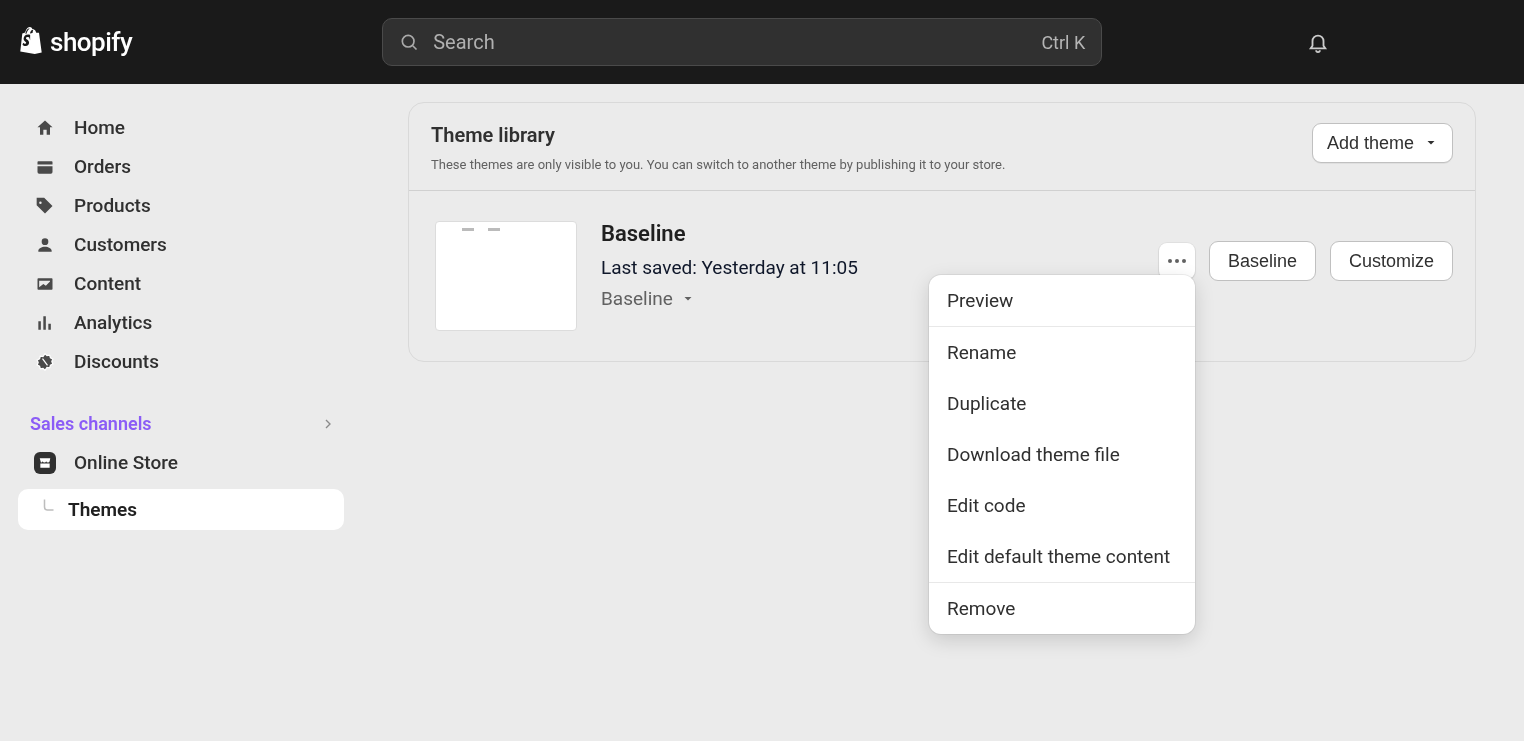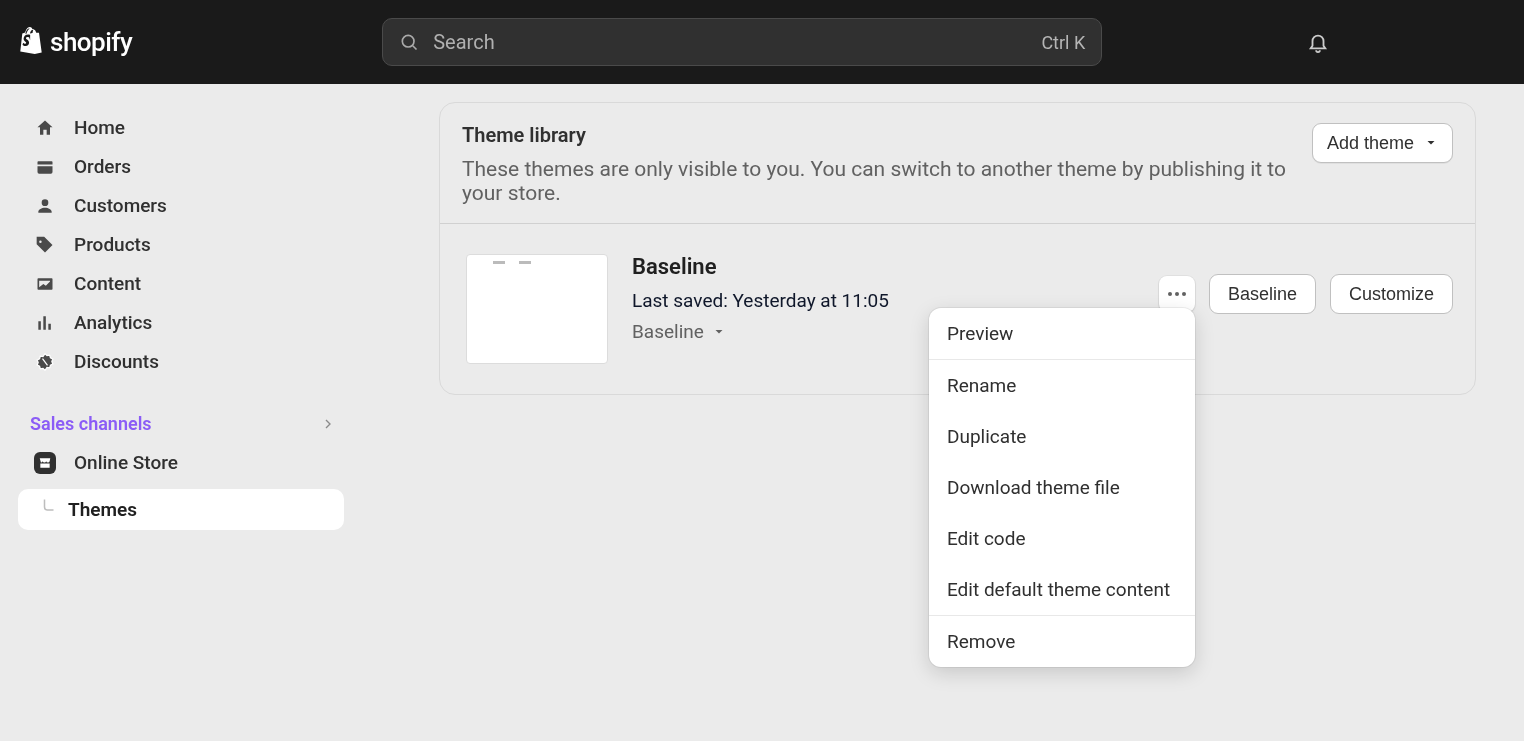--- a/index.html
+++ b/index.html
@@ -80,21 +80,20 @@
       width: 22px;
       height: 22px;
       stroke: #ccc;
       fill: none;
     }
 
     
     .layout {
       display: flex;
       height: calc(741px - 84px);
-      gap: 31px;
     }
     .sidebar {
       width: 360px;
       background: #ebebeb;
       padding-top: 24px;
     }
     .nav-item {
       display: flex;
       align-items: center;
       gap: 18px;
@@ -193,21 +192,21 @@
       align-items: flex-start;
       gap: 20px;
     }
     .card-title {
       font-size: 20px;
       font-weight: 650;
       color: #303030;
     }
     .card-subtitle {
       margin-top: 10px;
-      font-size: 21px;
+      font-size: 13px;
       color: #616161;
     }
     .head-left {
       flex: 1;
     }
     .add-theme-btn {
       display: flex;
       align-items: center;
       gap: 10px;
       height: 40px;
@@ -378,32 +377,32 @@
       <span class="icon">
           <svg viewBox="0 0 24 24">
             <path d="M4 5h16a1 1 0 011 1v3H3V6a1 1 0 011-1zm-1 6h18v7a2 2 0 01-2 2H5a2 2 0 01-2-2v-7z"></path>
           </svg>
         </span>
       <span>Orders</span>
     </div>
     <div class="nav-item">
       <span class="icon">
           <svg viewBox="0 0 24 24">
+            <path d="M11 2l10 10-9 9L2 11V2h9zM6.5 6.5a1.5 1.5 0 100 3 1.5 1.5 0 000-3z"></path>
+          </svg>
+        </span>
+      <span>Products</span>
+    </div>
+    <div class="nav-item">
+      <span class="icon">
+          <svg viewBox="0 0 24 24">
             <path d="M12 12a4 4 0 100-8 4 4 0 000 8zm0 2c-4 0-8 2-8 5v1h16v-1c0-3-4-5-8-5z"></path>
           </svg>
         </span>
       <span>Customers</span>
-    </div>
-    <div class="nav-item">
-      <span class="icon">
-          <svg viewBox="0 0 24 24">
-            <path d="M11 2l10 10-9 9L2 11V2h9zM6.5 6.5a1.5 1.5 0 100 3 1.5 1.5 0 000-3z"></path>
-          </svg>
-        </span>
-      <span>Products</span>
     </div>
     <div class="nav-item">
       <span class="icon">
           <svg viewBox="0 0 24 24">
             <path d="M4 5h16a1 1 0 011 1v12a1 1 0 01-1 1H4a1 1 0 01-1-1V6a1 1 0 011-1zm1 3v8l5-4 3 2 5-5v-1H5z"></path>
           </svg>
         </span>
       <span>Content</span>
     </div>
     <div class="nav-item">

